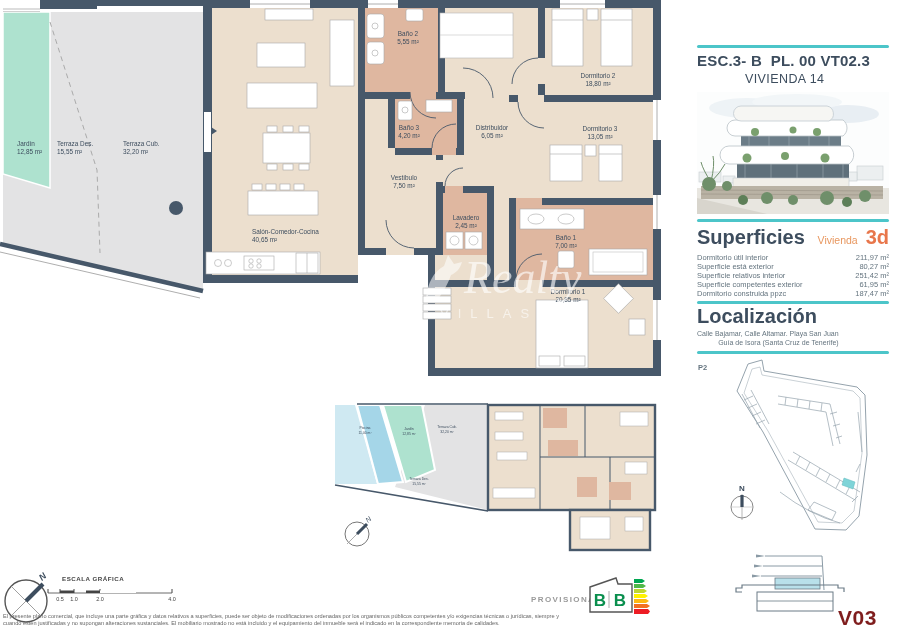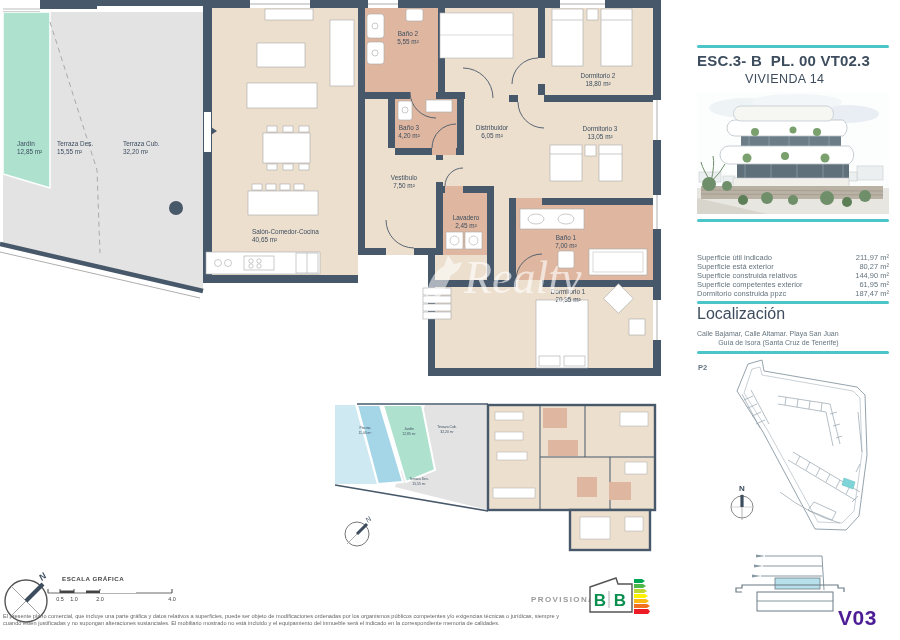--- a/index.html
+++ b/index.html
@@ -11,26 +11,26 @@
   .rule{position:absolute;left:17px;width:192px;height:3px;background:#4cc5c9;border-radius:2px;}
   .hd1{position:absolute;left:17px;top:52px;font-size:15px;font-weight:bold;white-space:pre;letter-spacing:.2px;}
   .hd2{position:absolute;left:17px;top:72px;font-size:12.5px;font-weight:normal;letter-spacing:.4px;margin-left:48px;}
   .sup-head{position:absolute;left:17px;top:226px;width:192px;display:flex;align-items:baseline;}
   .sup-title{font-size:20px;font-weight:bold;}
   .sup-spacer{flex:1;}
   .viv-label{font-size:10.5px;color:#e8975f;margin-right:8px;}
   .viv-value{font-size:20px;font-weight:bold;color:#e8764b;}
   .sup-rows{position:absolute;left:17px;top:253px;width:192px;}
   .sup-row{display:flex;justify-content:space-between;font-size:7.5px;line-height:9px;color:#64747f;}
-  .loc-title{position:absolute;left:17px;top:305px;font-size:16px;font-weight:normal;}
+  .loc-title{position:absolute;left:17px;top:305px;font-size:20px;font-weight:bold;}
   .loc-addr{position:absolute;left:17px;top:330px;font-size:7px;line-height:8.5px;color:#64747f;}
   
   .stamp{left:531px;top:595px;font-size:8px;font-weight:bold;color:#9a9a9a;letter-spacing:1.4px;}
   .disclaimer{left:3px;top:613px;width:690px;font-size:5.6px;line-height:7px;color:#666;}
-  .version{left:838px;top:606px;font-size:21px;font-weight:bold;color:#4c1d95;letter-spacing:.5px;}
+  .version{left:838px;top:606px;font-size:21px;font-weight:bold;color:#7f1d1d;letter-spacing:.5px;}
   
   .wm{left:418px;top:252px;width:260px;pointer-events:none;}
   .wm-row{display:flex;align-items:flex-end;}
   .wm-name{font-family:"Liberation Serif",serif;font-style:italic;font-size:46px;
            color:rgba(255,255,255,.62);line-height:44px;}
   .wm-sub{margin-top:6px;margin-left:22px;font-size:13px;letter-spacing:9px;
           color:rgba(255,255,255,.58);}
   svg text{font-family:"Liberation Sans",sans-serif;}
 </style>
 </head>
@@ -228,20 +228,21 @@
     </g>
 </svg>
 
 <div class="abs wm">
   <div class="wm-row">
     <svg width="46" height="48" viewBox="0 0 46 48">
       <path d="M8,46 C10,31 15,20 26,14 L30,3 L36,12 L44,10 C42,17 38,21 33,23 C29,35 23,42 21,46 Z" fill="rgba(255,255,255,.55)"></path>
     </svg>
     <span class="wm-name">Realty</span>
   </div>
+  <div class="wm-sub">VILLAS</div>
 </div>
 
 <svg class="abs" style="left:325px;top:392px" width="350" height="170" viewBox="0 0 350 170">
   <polygon points="10,13 30,13 52,92 10,92" fill="#cfe9f2"></polygon>
   <polygon points="100,13 163,13 163,118 70,95" fill="#e3e3e4"></polygon>
   <polygon points="58,13 97,13 110,78 81,90" fill="#aee2cf" stroke="#fff" stroke-width="2"></polygon>
   <polygon points="32,13 55,13 78,90 53,92" fill="#a5d6e8" stroke="#fff" stroke-width="2"></polygon>
   <line x1="32" y1="12" x2="163" y2="12" stroke="#47586a" stroke-width="1.4"></line>
   <line x1="10" y1="93" x2="163" y2="119" stroke="#47586a" stroke-width="1.6"></line>
   <g>
@@ -395,32 +396,38 @@
       <circle cx="96" cy="108" r="5"></circle>
         <circle cx="130" cy="106" r="7"></circle>
         <circle cx="168" cy="104" r="6"></circle>
       <circle cx="150" cy="110" r="5" fill="#5d7f58"></circle>
         <circle cx="46" cy="108" r="5" fill="#5d7f58"></circle>
     </g>
     <path d="M14,90 q4,-18 2,-26 M14,90 q-8,-12 -10,-20 M14,90 q10,-10 14,-18" stroke="#6f8f6a" stroke-width="1" fill="none"></path>
   </svg>
 
   <div class="rule" style="top:219px"></div>
+  <div class="sup-head">
+    <span class="sup-title">Superficies</span>
+    <span class="sup-spacer"></span>
+    <span class="viv-label">Vivienda</span>
+    <span class="viv-value">3d</span>
+  </div>
   <div class="sup-rows" id="sup-rows">
       <div class="sup-row">
-        <span>Superficie útil indicado</span>
+        <span>Dormitorio útil interior</span>
         <span>211,97 m²</span>
       </div>
       <div class="sup-row">
         <span>Superficie está exterior</span>
         <span>80,27 m²</span>
       </div>
       <div class="sup-row">
-        <span>Superficie construida relativos</span>
-        <span>144,90 m²</span>
+        <span>Superficie relativos interior</span>
+        <span>251,42 m²</span>
       </div>
       <div class="sup-row">
         <span>Superficie competentes exterior</span>
         <span>61,95 m²</span>
       </div>
       <div class="sup-row">
         <span>Dormitorio construida ppzc</span>
         <span>187,47 m²</span>
       </div>
     </div>

